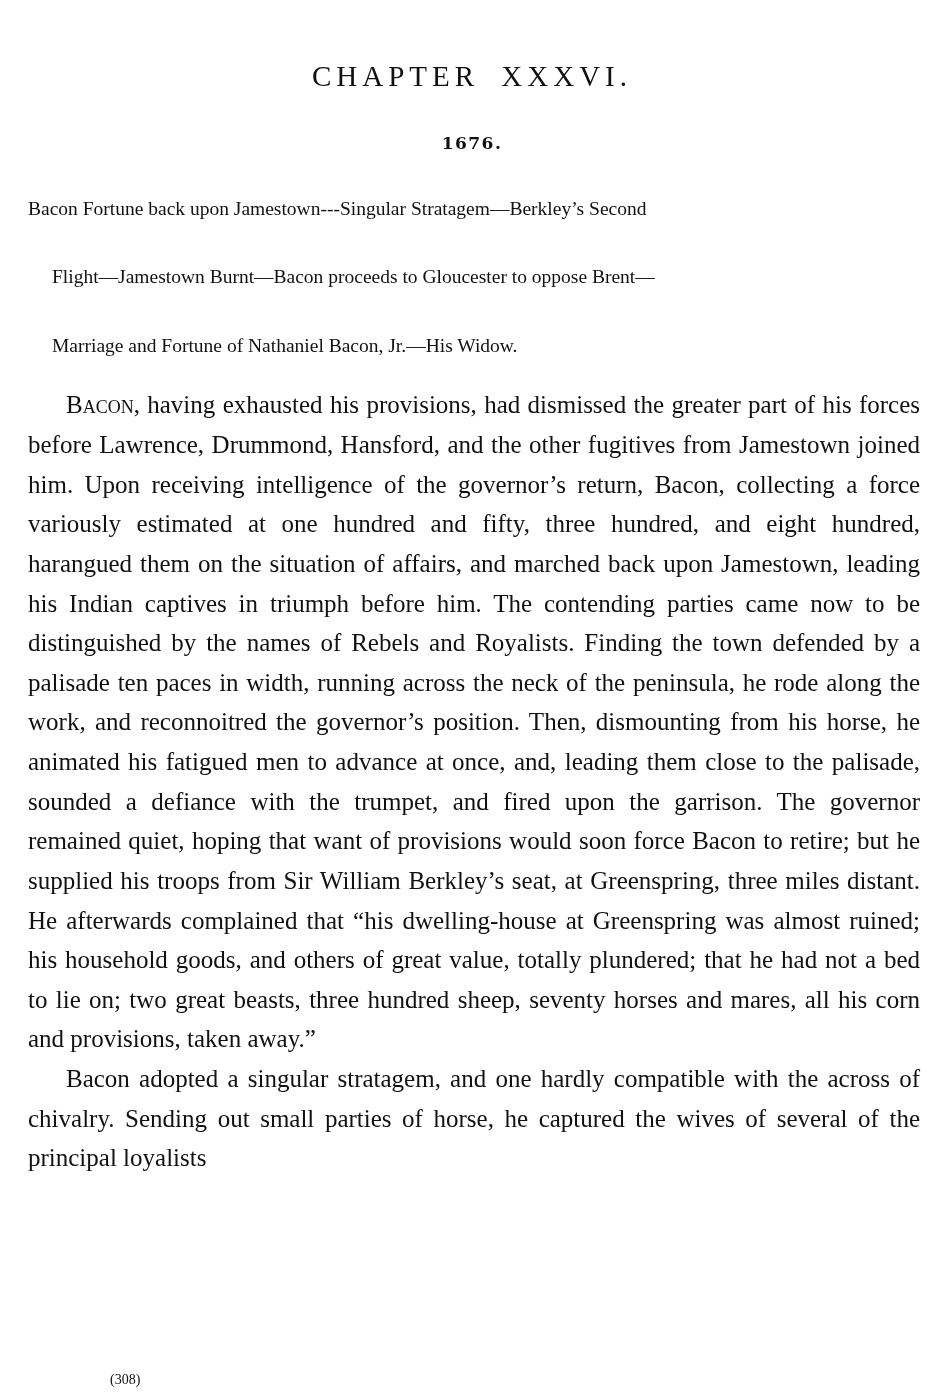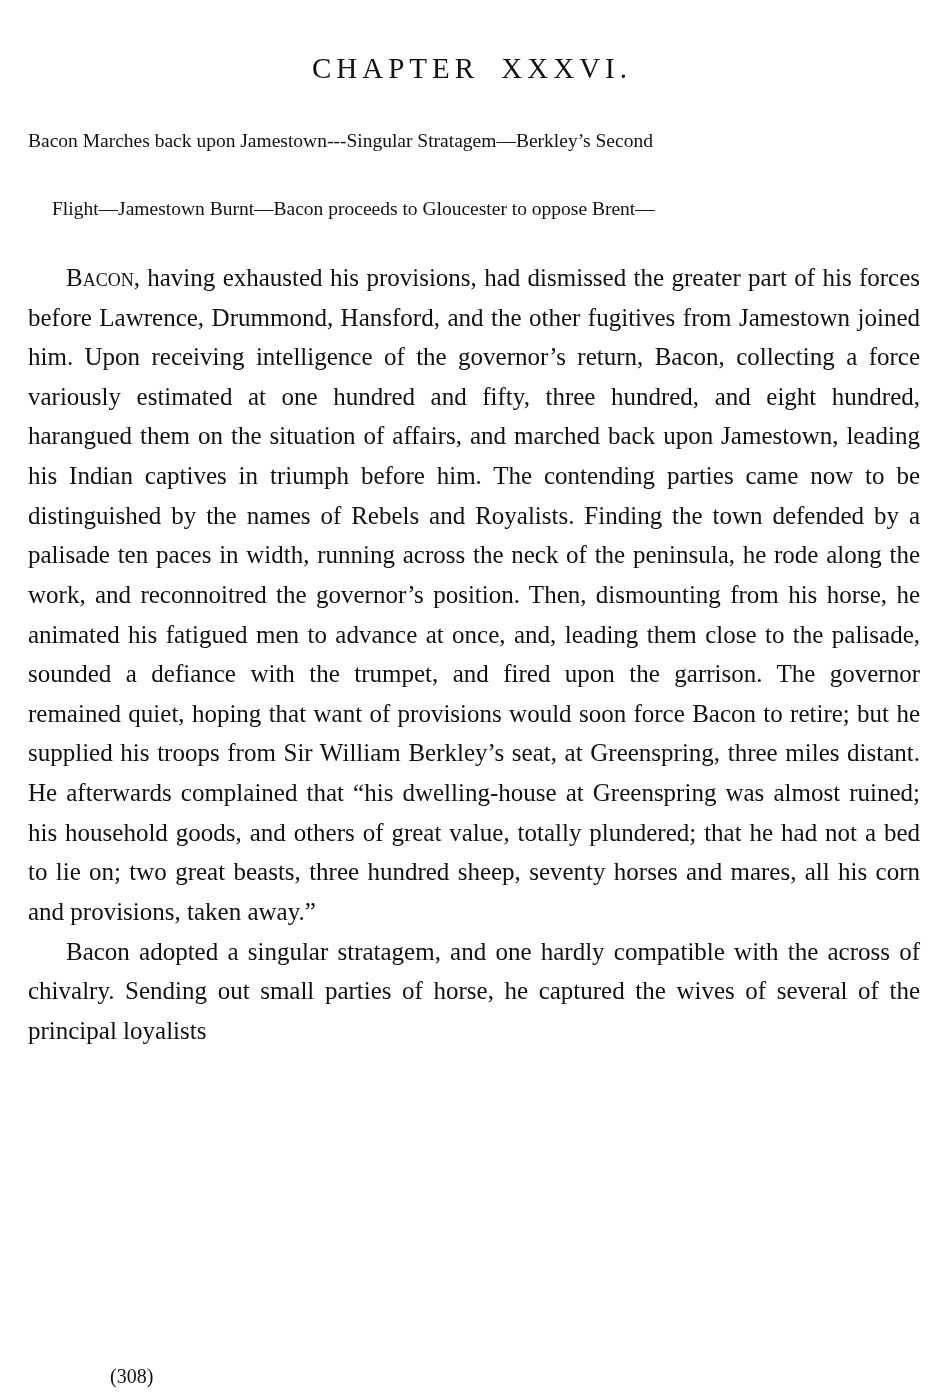--- a/index.html
+++ b/index.html
@@ -20,21 +20,21 @@
     height: 1394px;
     box-sizing: border-box;
     padding: 28px 22px 0 22px;
     position: relative;
   }
   .chapter-title {
     text-align: center;
     font-size: 29px;
     letter-spacing: 5px;
     word-spacing: 10px;
-    margin-top: 24px;
+    margin-top: 32px;
     margin-bottom: 0;
     font-weight: normal;
     font-family: "Liberation Serif", serif;
   }
   .chapter-year {
     text-align: center;
     font-size: 17px;
     letter-spacing: 1.5px;
     font-weight: bold;
     margin-top: 40px;
@@ -49,55 +49,57 @@
     padding-left: 6px;
     padding-right: 4px;
     text-indent: 0;
   }
   .synopsis .cont {
     display: block;
     padding-left: 24px;
     margin-top: 40px;
   }
   .body-text {
-    margin-top: 34px;
+    margin-top: 25px;
     font-size: 25px;
     line-height: 1.585;
     text-align: justify;
     padding-left: 6px;
     padding-right: 2px;
   }
   .body-text p {
     margin: 0;
     text-indent: 38px;
   }
   .smallcaps {
     font-variant: small-caps;
     font-size: 25px;
   }
   .page-number {
     position: absolute;
     left: 110px;
     bottom: 6px;
-    font-size: 20px;
+    font-size: 14px;
     font-family: "Liberation Serif", serif;
     text-align: right;
   }
 </style>
 </head>
 <body>
 
 <div class="page">
 
   <h1 class="chapter-title">CHAPTER  XXXVI.</h1>
 
+  <div class="chapter-year">1676.</div>
 
   <div class="synopsis">
-    <span>Bacon Marches back upon Jamestown---Singular Stratagem—Berkley’s Second</span>
+    <span>Bacon Fortune back upon Jamestown---Singular Stratagem—Berkley’s Second</span>
     <span class="cont">Flight—Jamestown Burnt—Bacon proceeds to Gloucester to oppose Brent—</span>
+    <span class="cont">Marriage and Fortune of Nathaniel Bacon, Jr.—His Widow.</span>
   </div>
 
   <div class="body-text">
     <p><span class="smallcaps">Bacon,</span><span> having exhausted his provisions, had dismissed the greater part of his forces before Lawrence, Drummond, Hansford, and the other fugitives from Jamestown joined him.   Upon receiving intelligence of the governor’s return, Bacon, collecting a force variously estimated at one hundred and fifty, three hundred, and eight hundred, harangued them on the situation of affairs, and marched back upon Jamestown, leading his Indian captives in triumph before him.   The contending parties came now to be distinguished by the names of Rebels and Royalists. Finding the town defended by a palisade ten paces in width, running across the neck of the peninsula, he rode along the work, and reconnoitred the governor’s position.   Then, dismounting from his horse, he animated his fatigued men to advance at once, and, leading them close to the palisade, sounded a defiance with the trumpet, and fired upon the garrison.   The governor remained quiet, hoping that want of provisions would soon force Bacon to retire; but he supplied his troops from Sir William Berkley’s seat, at Greenspring, three miles distant.   He afterwards complained that “his dwelling-house at Greenspring was almost ruined; his household goods, and others of great value, totally plundered; that he had not a bed to lie on; two great beasts, three hundred sheep, seventy horses and mares, all his corn and provisions, taken away.”</span></p>
     <p>Bacon adopted a singular stratagem, and one hardly compatible with the across of chivalry.  Sending out small parties of horse, he captured the wives of several of the principal loyalists</p>
   </div>
 
   <div class="page-number">(308)</div>
 
 </div>

